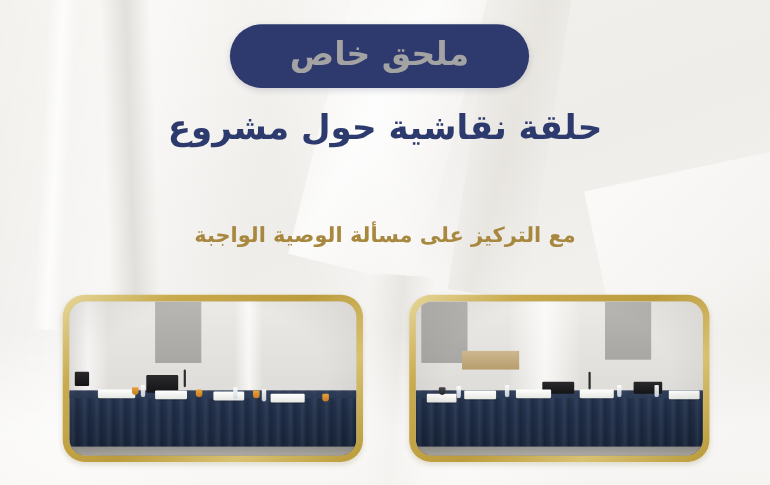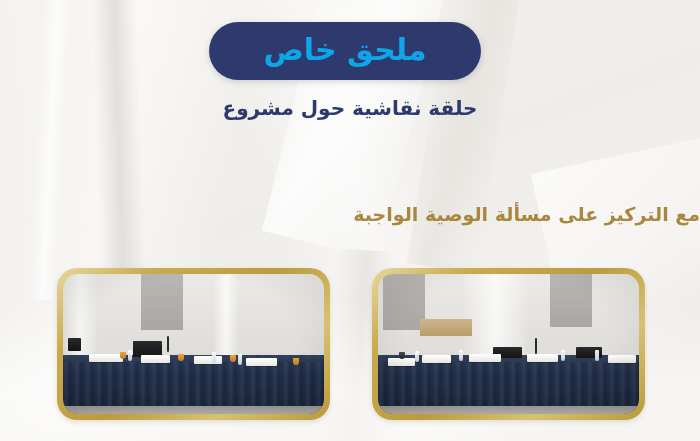--- a/index.html
+++ b/index.html
@@ -80,49 +80,50 @@
     width: 272px;
     height: 58px;
     border-radius: 29px;
     background: #2e3a6d;
     display: flex;
     align-items: center;
     justify-content: center;
     box-shadow: 0 2px 6px rgba(40,50,90,0.18);
   }
   .badge-text {
-    color: #0ea5e9;
+    color: #a3a3a3;
     font-size: 30px;
     font-weight: bold;
     letter-spacing: 1px;
     line-height: 1;
     padding-bottom: 3px;
   }
 
   
   .headline {
     position: absolute;
     left: 0;
     top: 95px;
     width: 700px;
     text-align: center;
     color: #2d3a6e;
-    font-size: 20px;
+    font-size: 31px;
     font-weight: bold;
     line-height: 1.36;
     letter-spacing: 0.5px;
   }
   .headline-line { display: block; }
 
   
   .subtitle {
     position: absolute;
     left: 0;
     top: 203px;
     width: 700px;
+    text-align: center;
     color: #a8873f;
     font-size: 19px;
     font-weight: bold;
     letter-spacing: 0.3px;
   }
 
   
   .photo-frame {
     position: absolute;
     top: 268px;

